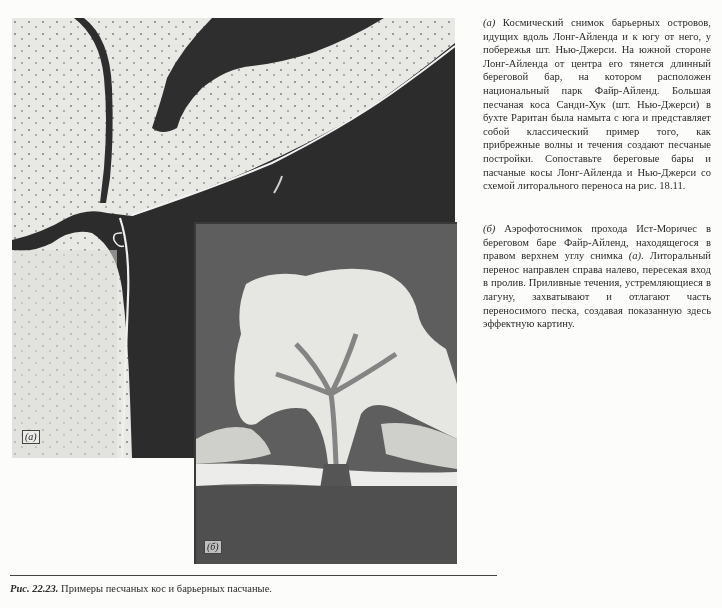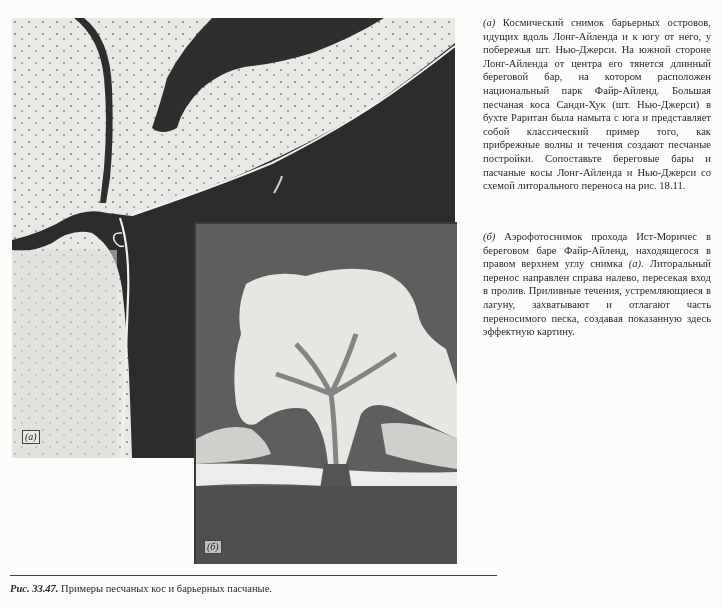--- a/index.html
+++ b/index.html
@@ -22,21 +22,21 @@
       position: absolute; font-style: italic; font-size: 10px; color: #222;
       border: 1px solid #444; padding: 0 2px; line-height: 12px;
       background: rgba(240,240,240,0.7);
     } 
     .caption-text {
       position: absolute; left: 483px; width: 228px;
       font-size: 10.6px; line-height: 13.6px; text-align: justify;
       color: #2b2b2b;
     }
     .caption-a { top: 16px; }
-    .caption-b { top: 222px; margin-top: 8px; }
+    .caption-b { top: 222px; }
     .caption-text .tag { font-style: italic; }
     .rule {
       position: absolute; left: 10px; top: 575px; width: 487px; height: 0;
       border-top: 1px solid #444;
     }
     .fig-caption {
       position: absolute; left: 10px; top: 583px;
       font-size: 10.5px; color: #2b2b2b; white-space: nowrap;
     }
     .fig-caption .fig-no { font-weight: bold; font-style: italic; }
@@ -96,15 +96,15 @@
 <div class="caption-text caption-a">
   <span class="tag">(а)</span><span> Космический снимок барьерных островов, идущих вдоль Лонг-Айленда и к югу от него, у побережья шт. Нью-Джерси. На южной стороне Лонг-Айленда от центра его тянется длинный береговой бар, на котором расположен национальный парк Файр-Айленд. Большая песчаная коса Санди-Хук (шт. Нью-Джерси) в бухте Раритан была намыта с юга и представляет собой классический пример того, как прибрежные волны и течения создают песчаные постройки. Сопоставьте береговые бары и пасчаные косы Лонг-Айленда и Нью-Джерси со схемой литорального переноса на рис. 18.11.</span>
 </div>
 
 <div class="caption-text caption-b">
   <span class="tag">(б)</span><span> Аэрофотоснимок прохода Ист-Моричес в береговом баре Файр-Айленд, находящегося в правом верхнем углу снимка </span><span class="tag">(а)</span><span>. Литоральный перенос направлен справа налево, пересекая вход в пролив. Приливные течения, устремляющиеся в лагуну, захватывают и отлагают часть переносимого песка, создавая показанную здесь эффектную картину.</span>
 </div>
 
 <div class="rule"></div>
 <div class="fig-caption">
-  <span class="fig-no">Рис. 33.47.</span>
+  <span class="fig-no">Рис. 22.23.</span>
   <span>Примеры песчаных кос и барьерных пасчаные.</span>
 </div>
 
 </body></html>

